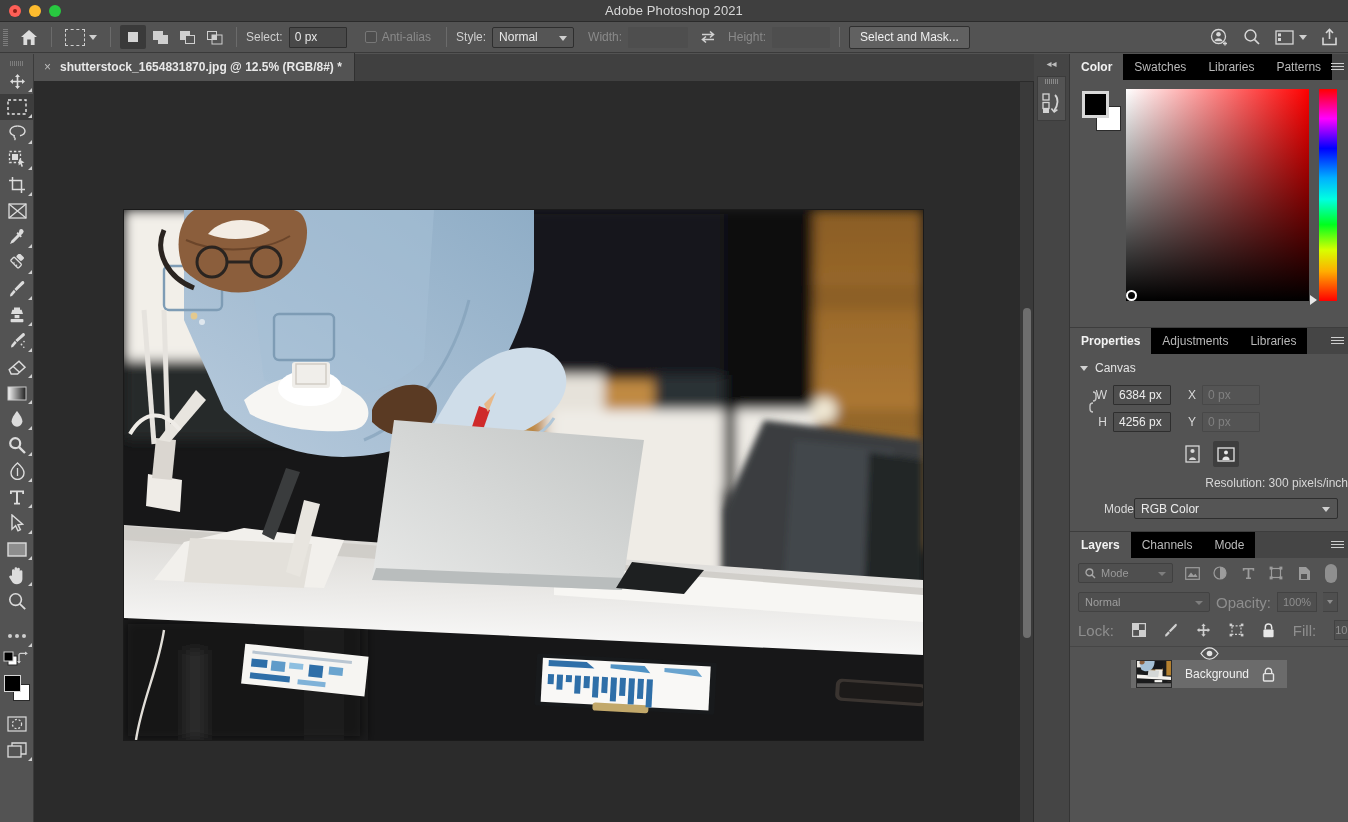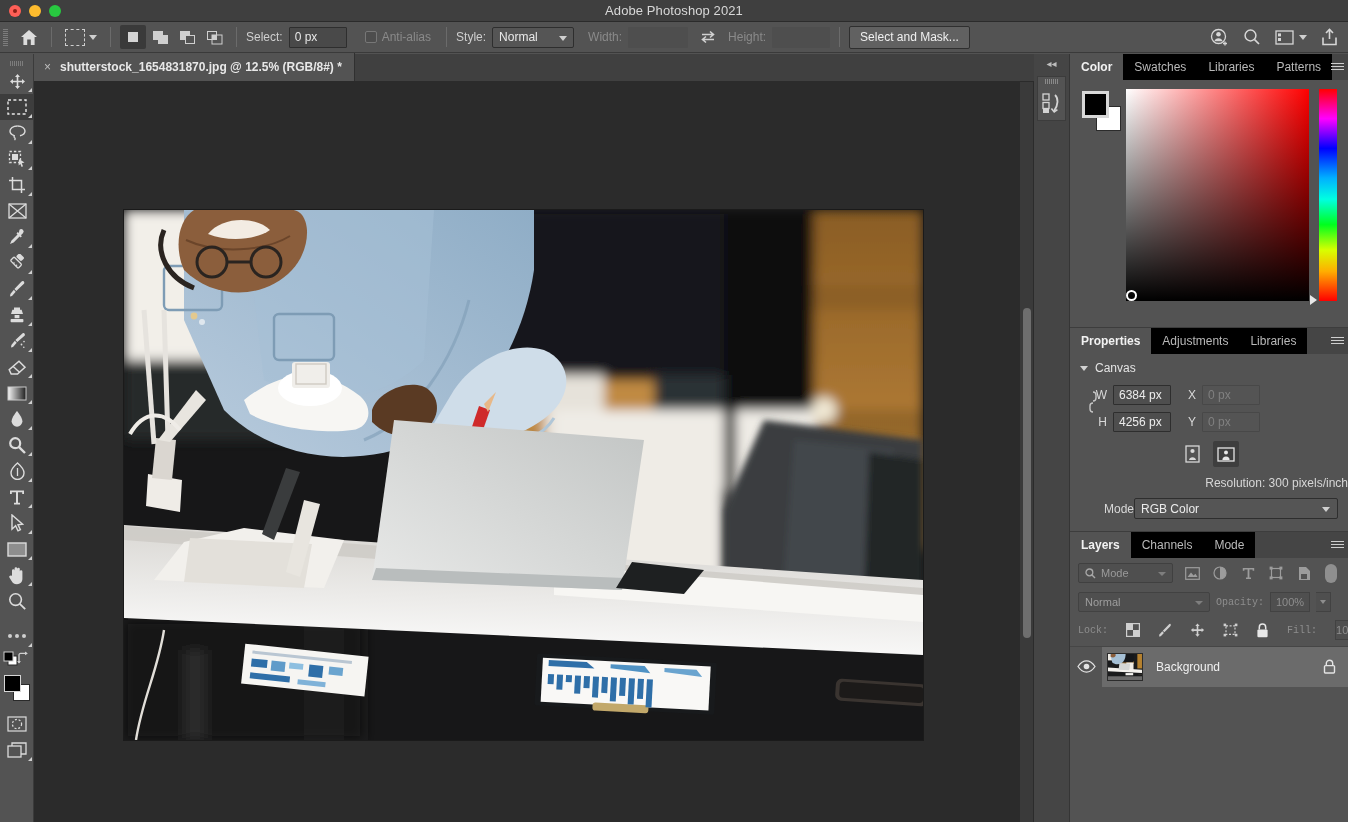--- a/index.html
+++ b/index.html
@@ -174,27 +174,27 @@
   .kind-txt { font-size:11px; color:#9a9a9a; }
   .kind-sel::after { content:""; position:absolute; right:6px; top:8px; width:0;height:0;
     border-left:4px solid transparent;border-right:4px solid transparent;border-top:4px solid #7e7e7e; }
   .fic { display:flex; align-items:center; justify-content:center; width:18px; height:18px; }
   .toggle-pill { width:12px; height:19px; border-radius:7px; background:#8f8f8f; margin-left:2px; }
   .blend-row { display:flex; align-items:center; gap:6px; padding:4px 8px; }
   .blend-sel { width:132px; height:20px; background:#4f4f4f; border:1px solid #424242; border-radius:2px;
     color:#9e9e9e; font-size:11px; padding:0 6px; display:flex; align-items:center; position:relative; }
   .blend-sel::after { content:""; position:absolute; right:6px; top:8px; width:0;height:0;
     border-left:4px solid transparent;border-right:4px solid transparent;border-top:4px solid #7e7e7e; }
-  .small-lab { font-size:10px; color:#8e8e8e;font-family:Liberation Mono, monospace; }
+  .small-lab { font-size:15px; color:#8e8e8e; }
   .val-box { width:40px; height:20px; background:#4f4f4f; border:1px solid #424242; color:#8e8e8e;
     font-size:11px; display:flex; align-items:center; justify-content:center; }
   .val-step { width:15px; height:20px; background:#4f4f4f; border:1px solid #424242; border-left:none;
     display:flex; align-items:center; justify-content:center; }
   .lock-row { display:flex; align-items:center; gap:18px; padding:4px 8px 6px 8px; }
-  .layer-row { display:flex; align-items:center; height:40px; background:#535353; border-top:1px solid #464646; }
+  .layer-row { display:flex; align-items:center; height:40px; background:#535353; border-top:1px solid #464646;flex-direction:column; }
   .eye { width:32px; display:flex; align-items:center; justify-content:center; }
   .layer-main { flex:1; display:flex; align-items:center; gap:13px; height:40px; background:#6b6b6b; padding-left:5px; }
   .thumb { width:36px; height:28px; border:1px solid #2c2c2c; overflow:hidden; position:relative; }
   .thumb .photo { transform:scaleY(-1); }
   .layer-name { font-size:12px; color:#f0f0f0; }
   .lock-mark { margin-left:auto; margin-right:12px; }
   .panel-sep { height:1px; background:#3d3d3d; }
   svg { display:block; }
 </style>
 </head>

